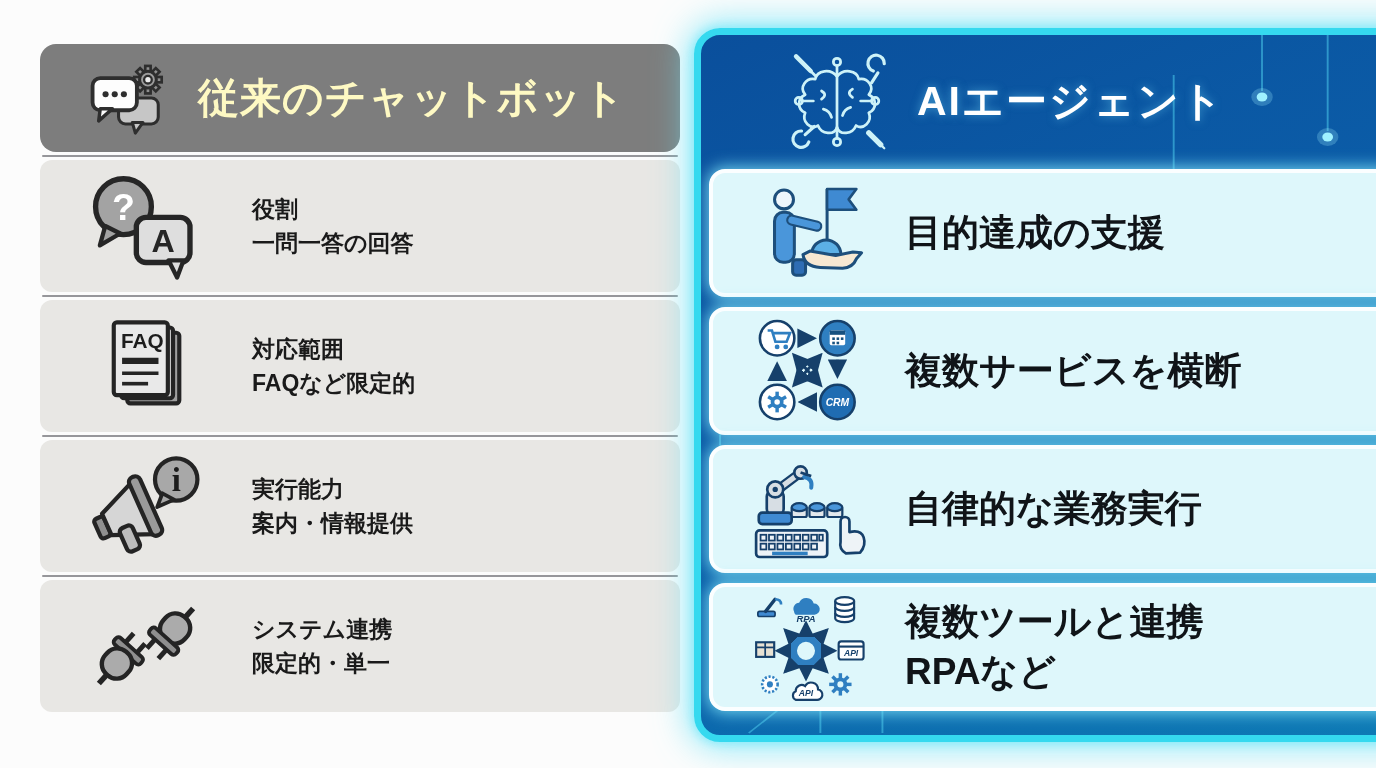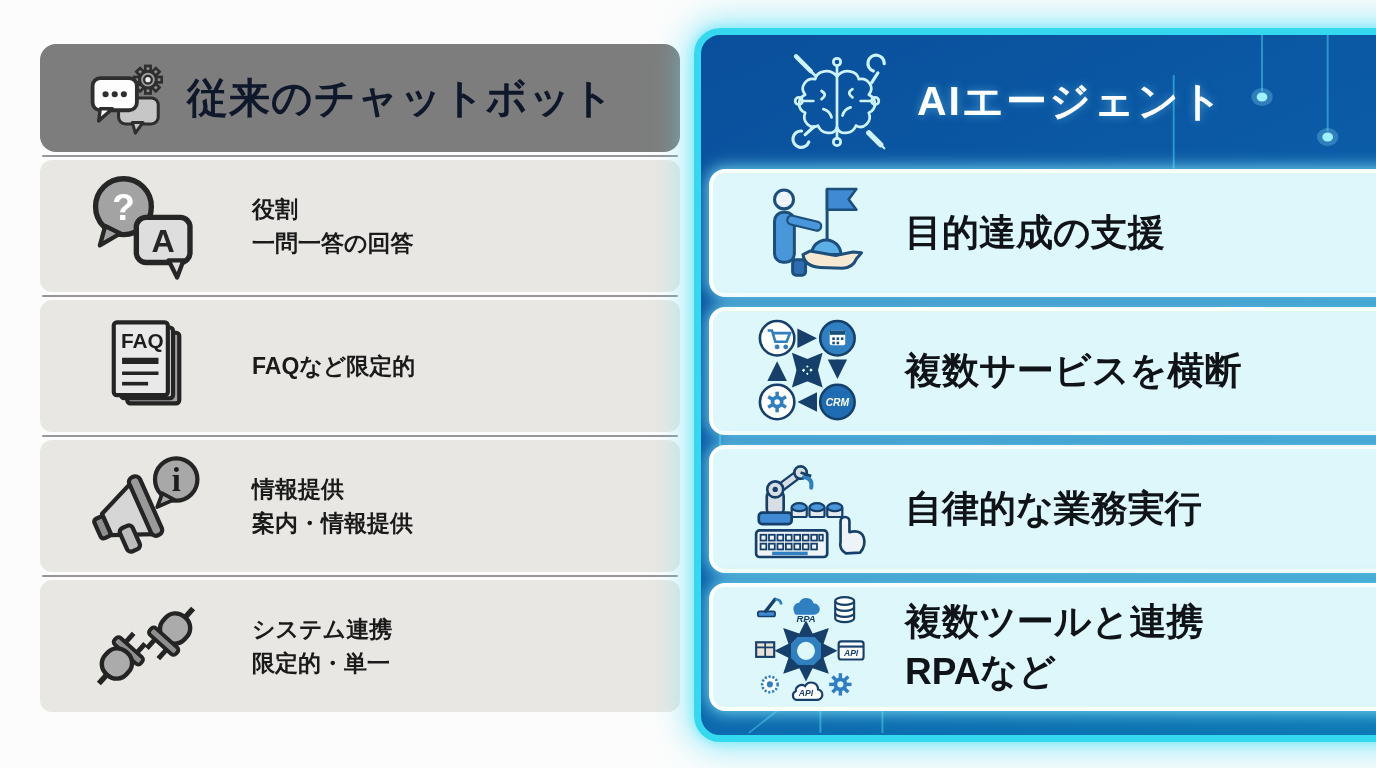--- a/index.html
+++ b/index.html
@@ -3,21 +3,21 @@
 <meta charset="utf-8">
 <style>
   * { margin:0; padding:0; box-sizing:border-box; }
   html,body { width:1376px; height:768px; overflow:hidden; }
   body { background:#fcfcfc; font-family:"Liberation Sans","DejaVu Sans",sans-serif; position:relative; }
 
   
   .left-col { position:absolute; left:40px; top:44px; width:640px; }
   .l-header { height:108px; background:#7d7d7d; border-radius:16px;
               display:flex; align-items:center; padding-left:48px; }
-  .l-header .ttl { color:#0f172a; font-size:41px; font-weight:800; letter-spacing:1px; margin-left:15px; white-space:nowrap; }
+  .l-header .ttl { color:#fef9c3; font-size:41px; font-weight:800; letter-spacing:1px; margin-left:26px; white-space:nowrap; }
   .lsep { height:2px; background:#96969a; margin:3px 2px; border-radius:1px; }
   .l-row { height:132px; background:#e8e7e4; border-radius:12px;
            display:flex; align-items:center; }
   .l-row .iconzone { width:212px; display:flex; justify-content:center; align-items:center; flex:none; }
   .l-row .txt { font-size:23px; font-weight:800; color:#1a1a1a; line-height:1.5; white-space:nowrap; }
 
   
   .panel { position:absolute; left:694px; top:28px; width:766px; height:714px;
            border:7px solid #35d9ef; border-radius:26px;
            background:linear-gradient(155deg,#0a4f9c 0%,#0b5da8 45%,#0e7cb6 100%);
@@ -96,20 +96,21 @@
         <rect x="32" y="18" width="50" height="68" rx="3" fill="#9f9f9f" stroke="#242424" stroke-width="4"></rect>
         <rect x="26" y="13" width="50" height="68" rx="3" fill="#cfcfcf" stroke="#242424" stroke-width="4"></rect>
         <rect x="19" y="8" width="52" height="70" rx="3" fill="#e9e9e9" stroke="#242424" stroke-width="4"></rect>
         <text x="26" y="33" font-size="20" font-weight="bold" fill="#1d1d1d">FAQ</text>
         <line x1="27" y1="45" x2="62" y2="45" stroke="#242424" stroke-width="6"></line>
         <line x1="27" y1="57" x2="62" y2="57" stroke="#242424" stroke-width="3.5"></line>
         <line x1="27" y1="67" x2="52" y2="67" stroke="#242424" stroke-width="3.5"></line>
       </svg>
     </div>
     <div class="txt">
+      <div>対応範囲</div>
       <div>FAQなど限定的</div>
     </div>
   </div>
 
   <div class="lsep"></div>
 
   <div class="l-row">
     <div class="iconzone">
       <svg width="122" height="106" viewBox="0 0 115 100">
         <g transform="rotate(-24 40 62)">
@@ -117,21 +118,21 @@
           <polygon points="20,48 58,32 58,86 20,70" fill="#d6d6d6" stroke="#242424" stroke-width="4" stroke-linejoin="round"></polygon>
           <rect x="55" y="28" width="11" height="60" rx="5" fill="#9a9a9a" stroke="#242424" stroke-width="4"></rect>
           <rect x="28" y="68" width="13" height="24" rx="4" fill="#bdbdbd" stroke="#242424" stroke-width="4"></rect>
         </g>
         <circle cx="86" cy="25" r="20" fill="#a8a8a8" stroke="#242424" stroke-width="4"></circle>
         <polygon points="73,38 84,44 68,51" fill="#a8a8a8" stroke="#242424" stroke-width="3.5" stroke-linejoin="round"></polygon>
         <text x="86" y="36" text-anchor="middle" font-size="31" font-weight="bold" font-family="'Liberation Serif','DejaVu Serif',serif" fill="#1c1c1c">i</text>
       </svg>
     </div>
     <div class="txt">
-      <div>情報提供</div>
+      <div>実行能力</div>
       <div>案内・情報提供</div>
     </div>
   </div>
 
   <div class="lsep"></div>
 
   <div class="l-row">
     <div class="iconzone">
       <svg width="110" height="110" viewBox="0 0 100 100">
         <g transform="rotate(42 50 50)">

